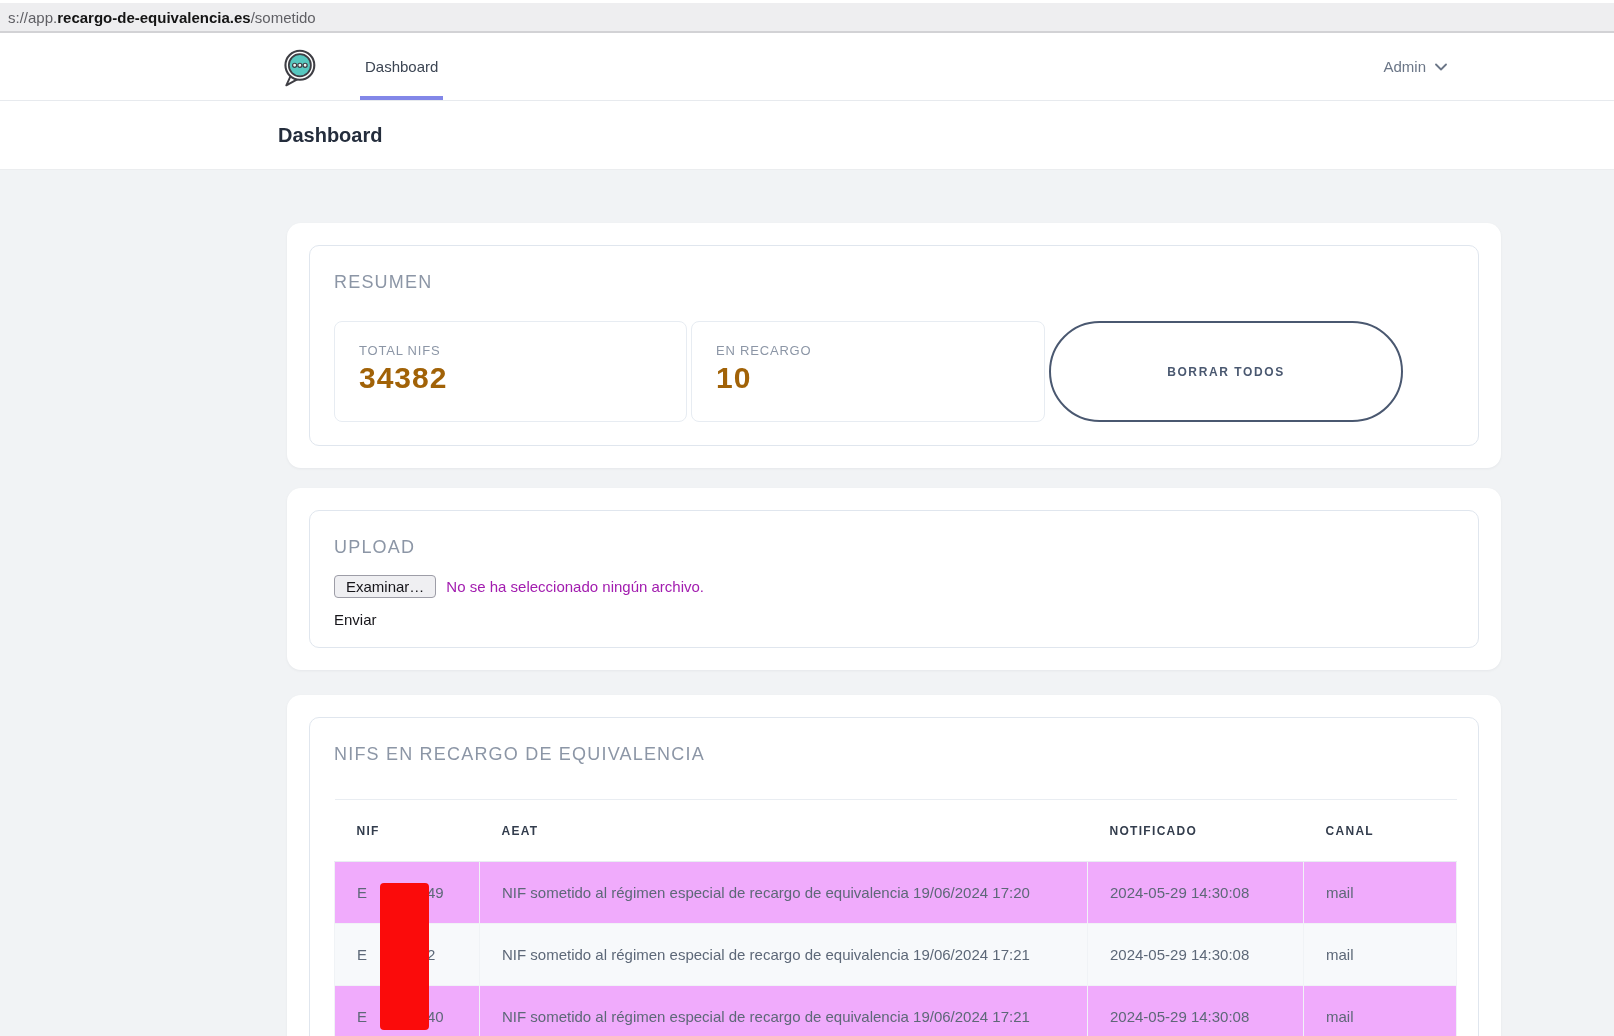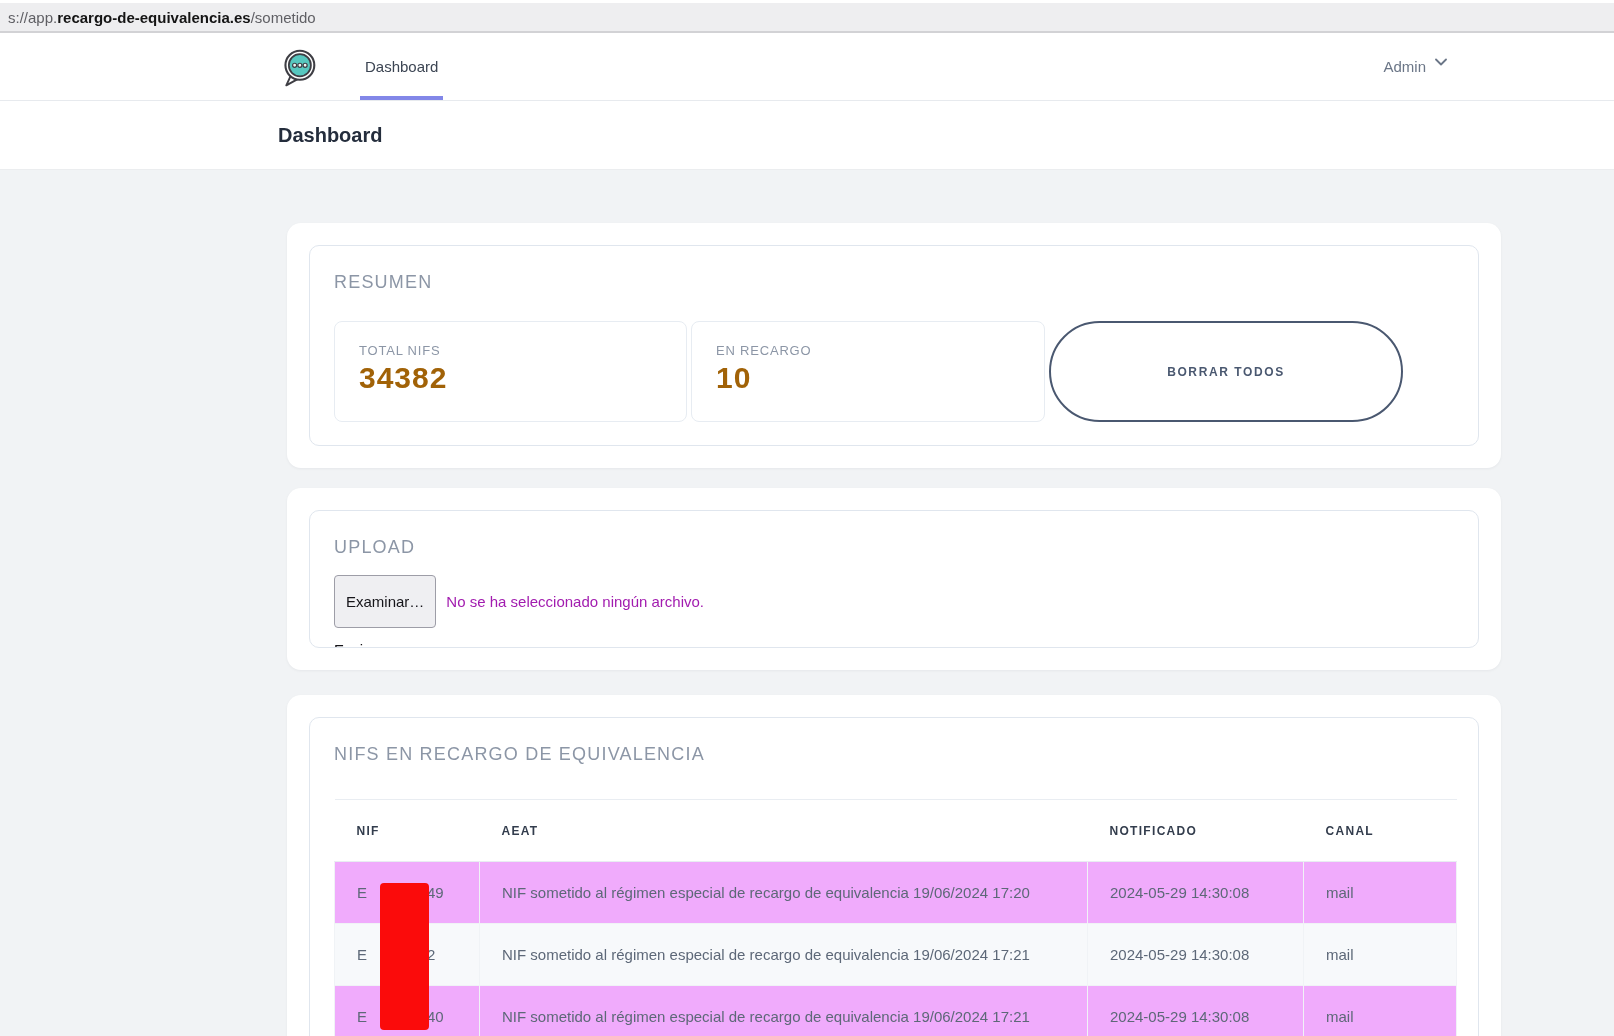--- a/index.html
+++ b/index.html
@@ -9,21 +9,21 @@
   .top-strip { height:3px; background:#ffffff; }
   .url-bar { height:30px; background:#eeeef0; border-bottom:2px solid #d2d2d5;
              display:flex; align-items:center; padding-left:8px; font-size:15px; color:#5f5f64; }
   .url-domain { color:#141414; font-weight:700; }
 
   .navbar { height:68px; background:#ffffff; border-bottom:1px solid #e7eaee;
             display:flex; align-items:center; padding:0 167px 0 278px; }
   .brand { width:42px; height:46px; margin-right:40px; display:flex; align-items:center; }
   .nav-link { height:100%; display:flex; align-items:center; padding:4px 5px 0 5px;
               border-bottom:4px solid #8287e8; color:#3c4553; font-size:15px; cursor:pointer; }
-  .user-menu { margin-left:auto; display:flex; gap:9px;
+  .user-menu { margin-left:auto; display:flex; align-items:center; gap:9px;
                color:#6b7687; font-size:15px; cursor:pointer; }
 
   .page-header { height:69px; background:#ffffff; border-bottom:1px solid #ebedef;
                  display:flex; align-items:center; padding-left:278px; }
   .page-title { font-size:20px; font-weight:700; color:#242d3c; }
 
   .content { padding:53px 0 0 287px; }
   .wrapper { width:1214px; background:#ffffff; border-radius:14px; padding:22px;
              box-shadow:0 1px 3px rgba(16,24,40,0.05); }
   .w1 { height:245px; margin-bottom:20px; }
@@ -36,21 +36,21 @@
   .stats-row { margin-top:28px; display:grid; grid-template-columns:353px 354px 354px; gap:4px; }
   .stat-card { height:101px; border:1px solid #e7ecf2; border-radius:8px; padding:21px 24px; background:#fff; }
   .stat-label { font-size:13px; letter-spacing:0.8px; color:#8c96a6; }
   .stat-value { margin-top:3px; font-size:30px; font-weight:600; color:#a16207; letter-spacing:1px; }
   .pill-button { height:101px; border:2px solid #4a5870; border-radius:60px; background:#fff;
                  display:flex; align-items:center; justify-content:center;
                  font-size:12px; font-weight:700; letter-spacing:1.6px; color:#4a5870; cursor:pointer; }
 
   .upload-row { margin-top:17px; display:flex; align-items:center; }
   .browse-btn { font-family:inherit; font-size:15px; color:#16151a; background:#efeff2;
-                border:1px solid #9d9da7; border-radius:4px; padding:17px 11px; cursor:pointer; }
+                border:1px solid #9d9da7; border-radius:4px; padding:2px 11px; cursor:pointer; }
   .file-status { margin-left:10px; font-size:15px; color:#a21caf; }
   .submit-link { margin-top:13px; font-size:15px; color:#16151a; cursor:pointer; width:max-content; }
 
   .table-wrap { position:relative; margin-top:34px; }
   table { border-collapse:collapse; table-layout:fixed; width:1122px; }
   th { border-top:1px solid #e9edf2; border-bottom:1px solid #e9edf2; height:62px;
        text-align:left; padding-left:22px; font-size:12px; letter-spacing:1.3px;
        color:#333d4d; font-weight:700; }
   td { border:1px solid #f0f3f6; height:62px; padding-left:22px; font-size:15px; color:#5d6878;
        background:#f0abfc; white-space:nowrap; overflow:hidden; }

